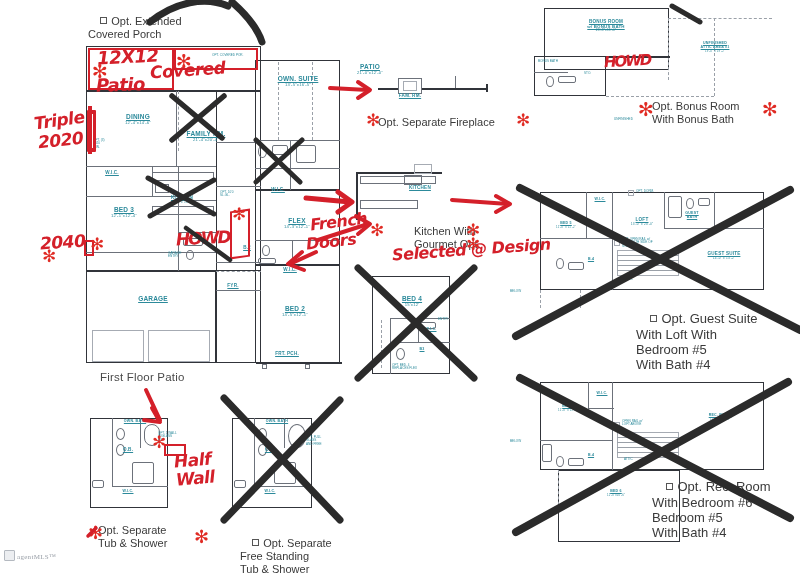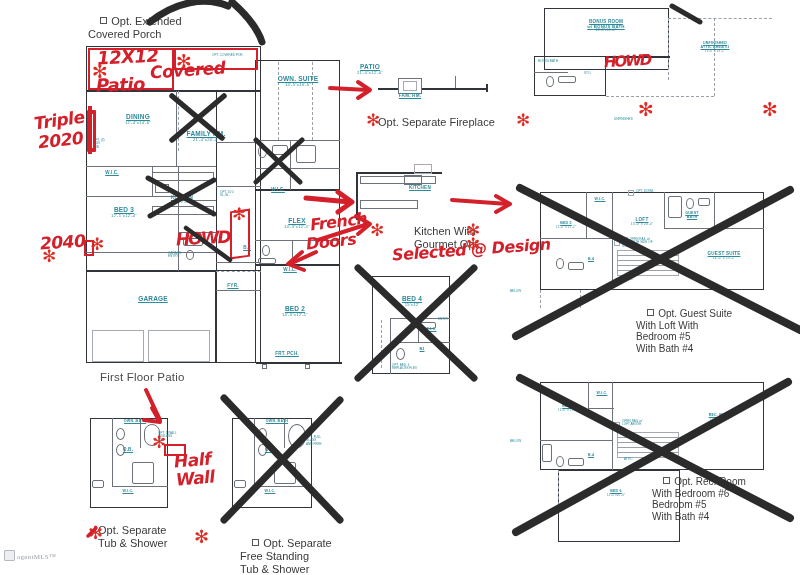--- a/index.html
+++ b/index.html
@@ -32,21 +32,21 @@
     color:#2c8a9b;font-size:3.1px;line-height:1.1;text-align:center;white-space:pre;
   }
   
   .cap{
     color:#3a3a3a;
     font-size:11px;
     line-height:1.18;
     white-space:pre;
     font-family:"Liberation Sans", sans-serif;
   }
-  .cap.sm{font-size:10px;}
+  .cap.sm{font-size:13px;}
   .chk{
     display:inline-block;width:5px;height:5px;border:1px solid #555;
     margin-right:4px;vertical-align:1px;
   }
   .plantitle{color:#4a4a4a;font-size:11.5px;letter-spacing:.2px;}
   
   .wall{background:#31343a;position:absolute;}
   .wthin{background:#6c717a;position:absolute;}
   .wlite{background:#9aa0a8;position:absolute;}
   .box{position:absolute;border:1.6px solid #31343a;box-sizing:border-box;}
@@ -272,20 +272,22 @@
       </div>
     <div class="abs rm xtiny" style="left:672px;top:42px;width:86px;">
       <span class="nm">UNFINISHED</span>
       <span class="nm">ATTIC AREA #1</span>
       <span class="dm">19'-0" x 19'-2"</span>
       </div>
     <div class="abs note" style="left:538px;top:60px;text-align:left;">BONUS BATH</div>
     <div class="abs note" style="left:584px;top:72px;text-align:left;">STO.</div>
     <div class="abs note" style="left:614px;top:118px;text-align:left;">UNFINISHED</div>
   </div>
+  <div class="abs cap" style="left:652px;top:100px;">Opt. Bonus Room
+With Bonus Bath</div>
 
   <div>
     <div class="box" style="left:540px;top:192px;width:224px;height:98px;"></div>
     <div class="wthin" style="left:540px;top:238px;width:72px;height:1.2px;"></div>
     <div class="wthin" style="left:586px;top:192px;width:1.2px;height:46px;"></div>
     <div class="wthin" style="left:612px;top:192px;width:1.2px;height:98px;"></div>
     <div class="wthin" style="left:664px;top:192px;width:1.2px;height:36px;"></div>
     <div class="wthin" style="left:664px;top:228px;width:100px;height:1.2px;"></div>
     <div class="wthin" style="left:714px;top:192px;width:1.2px;height:36px;"></div>
     <div class="boxlite" style="left:617px;top:250px;width:62px;height:26px;"></div>

